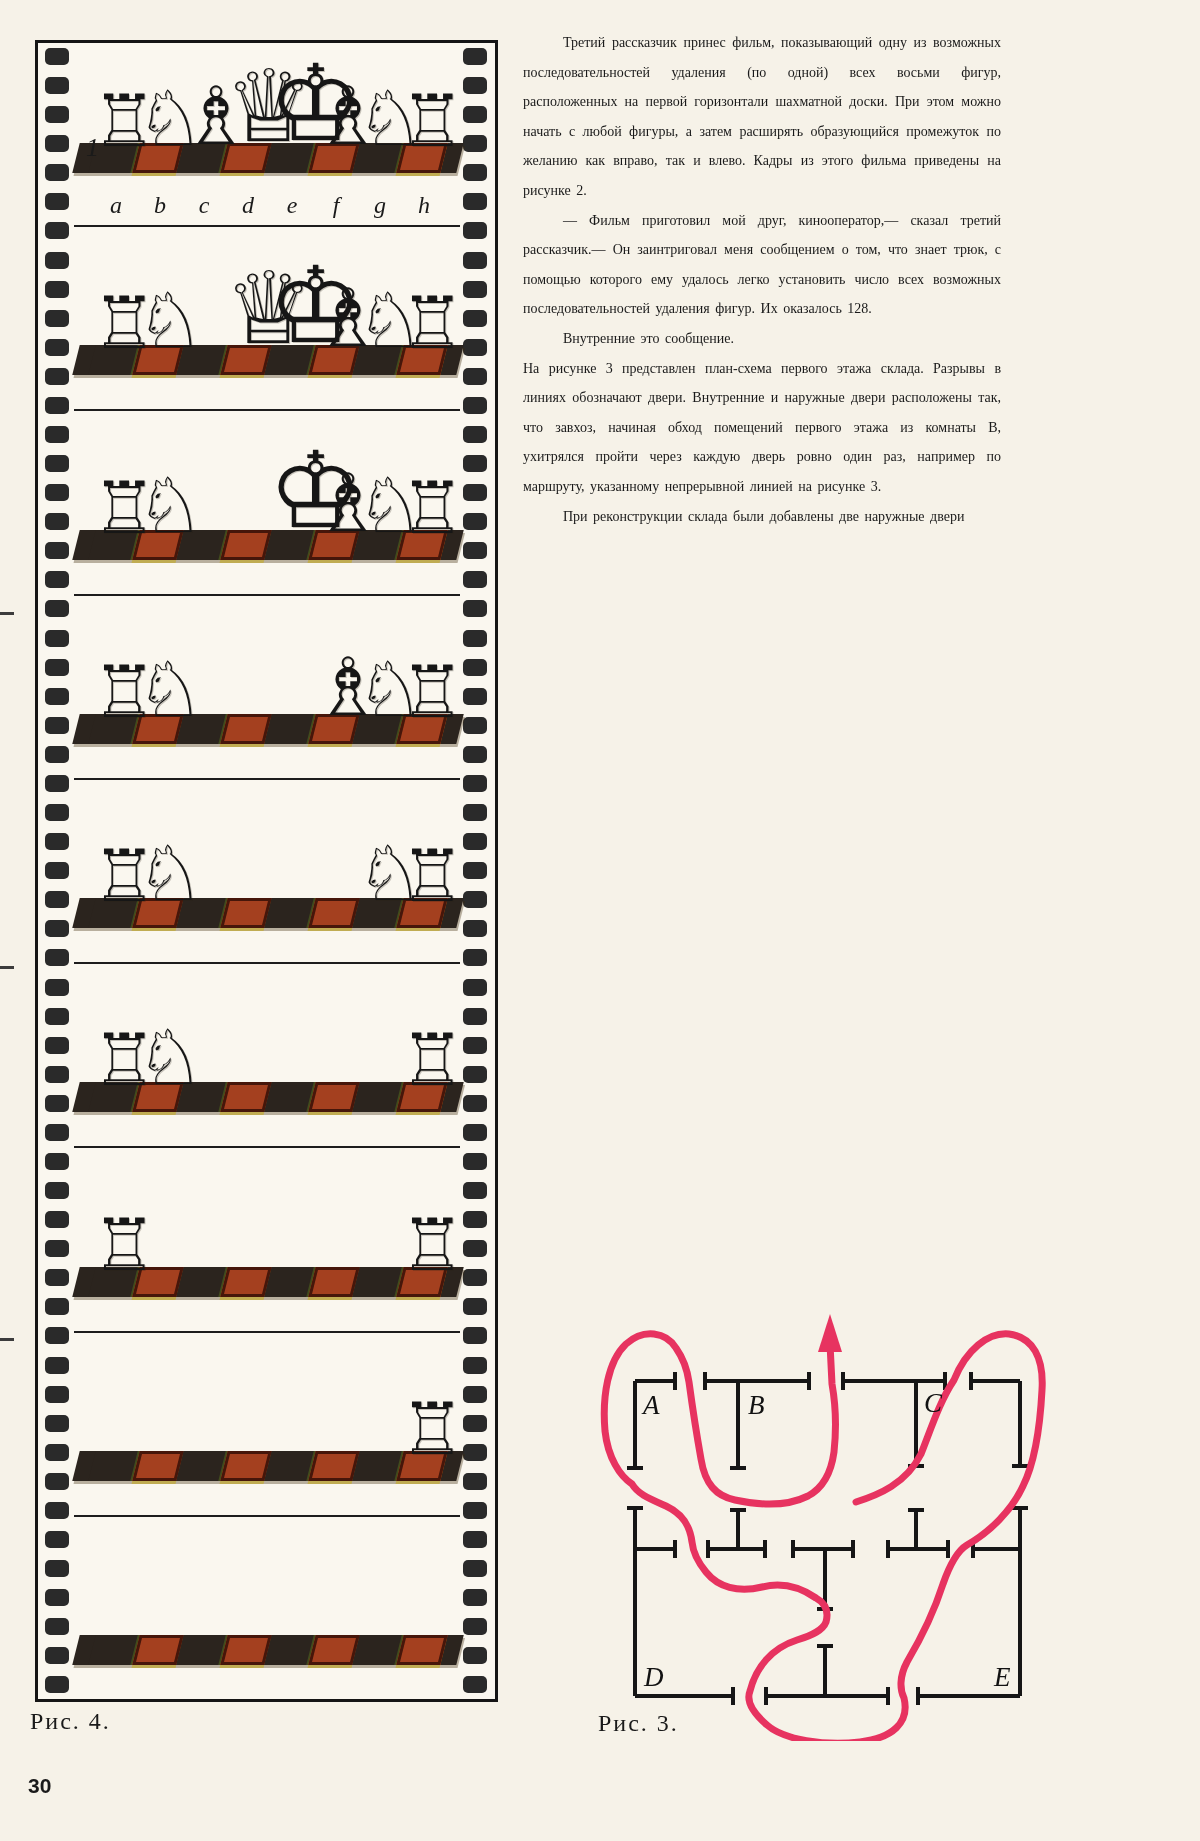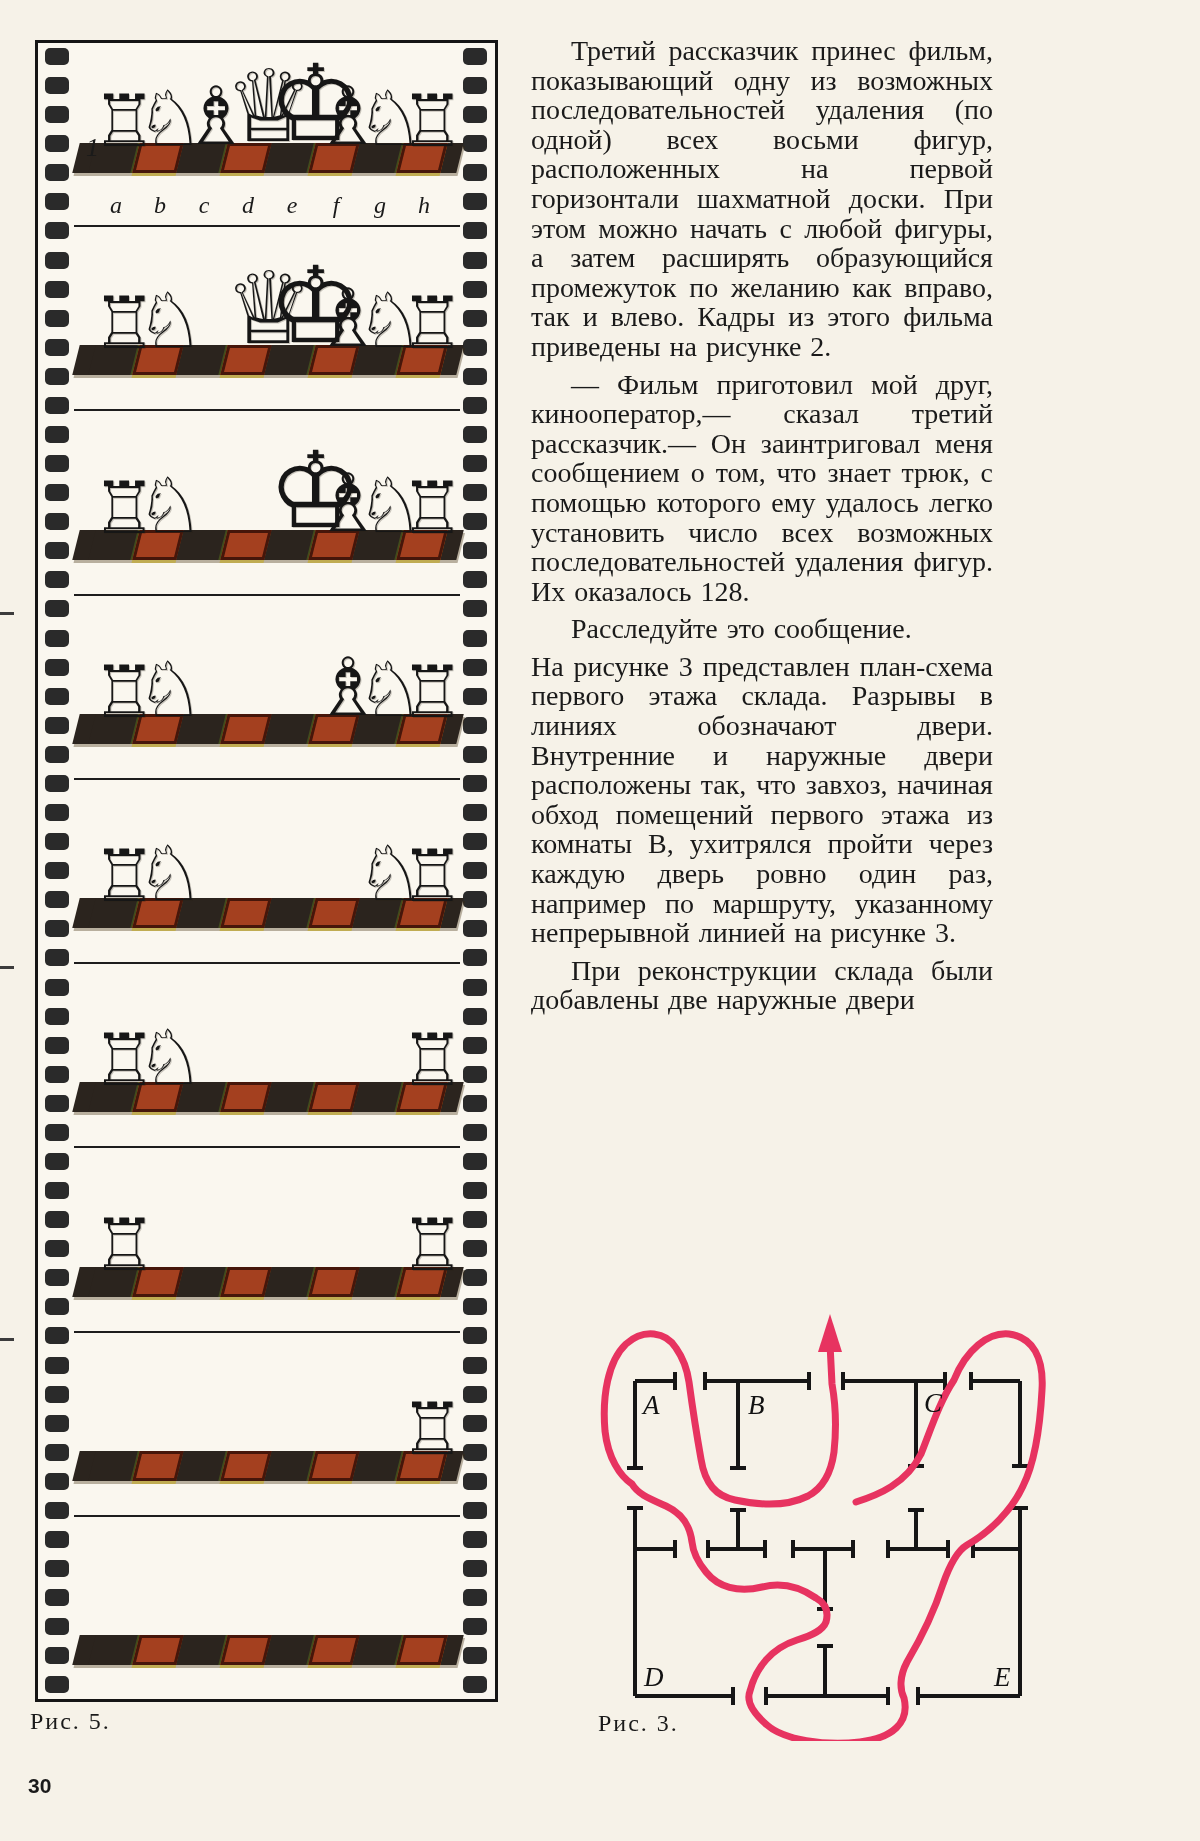--- a/index.html
+++ b/index.html
@@ -41,21 +41,21 @@
   }
   .frame.first .piece{bottom:68px;}
   .framenum{position:absolute;left:12px;bottom:62px;font:italic 26px "Liberation Serif",serif;}
   .letters{position:absolute;left:2px;bottom:6px;width:384px;height:28px;}
   .letters span{position:absolute;bottom:0;width:44px;text-align:center;font:italic 24px "Liberation Serif",serif;}
   
   .textcol{position:absolute;left:523px;top:28px;width:478px;}
   .sec-title{font-weight:bold;font-size:23px;margin:0 0 10px 0;letter-spacing:.3px;}
   .sec-title.second{margin-top:60px;}
   .textcol p{
-    margin:8px;font-size:28px;line-height:29.6px;text-align:justify;
+    margin:0;font-size:14px;line-height:29.6px;text-align:justify;
     word-spacing:2px;
   }
   .textcol p.indent{text-indent:40px;}
   
   .cap{position:absolute;font:24px "Liberation Serif",serif;letter-spacing:2px;}
   .cap.fig2{left:30px;top:1708px;}
   .cap.fig3{left:598px;top:1710px;}
   .pagenum{position:absolute;left:28px;top:1774px;font:bold 21px "Liberation Sans",sans-serif;}
   .margin-mark{position:absolute;left:0;width:14px;height:3px;background:#3c3c3c;}
   
@@ -339,21 +339,21 @@
           <div class="cell dark"></div>
           <div class="cell red"></div>
         </div>
       </div>
     </div>
 </div>
 
 <div class="textcol">
   <p class="indent">Третий рассказчик принес фильм, показывающий одну из возможных последовательностей удаления (по одной) всех восьми фигур, расположенных на первой горизонтали шахматной доски. При этом можно начать с любой фигуры, а затем расширять образующийся промежуток по желанию как вправо, так и влево. Кадры из этого фильма приведены на рисунке 2.</p>
   <p class="indent">— Фильм приготовил мой друг, кинооператор,— сказал третий рассказчик.— Он заинтриговал меня сообщением о том, что знает трюк, с помощью которого ему удалось легко установить число всех возможных последовательностей удаления фигур. Их оказалось 128.</p>
-  <p class="indent">Расследуйте это сообщение.</p>
+  <p class="indent">Внутренние это сообщение.</p>
   <p>На рисунке 3 представлен план-схема первого этажа склада. Разрывы в линиях обозначают двери. Внутренние и наружные двери расположены так, что завхоз, начиная обход помещений первого этажа из комнаты В, ухитрялся пройти через каждую дверь ровно один раз, например по маршруту, указанному непрерывной линией на рисунке 3.</p>
   <p class="indent">При реконструкции склада были добавлены две наружные двери</p>
 </div>
 
 <svg class="diagram" width="470" height="445" viewBox="0 0 470 445">
 
   <path d="M47 85H87 M117 85H221 M255 85H357 M383 85H432
            M47 85V172 M150 85V172 M328 85V170 M432 85V170
            M47 212V400 M432 212V400
            M47 253H87 M120 253H177 M205 253H265 M300 253H360 M385 253H432
@@ -380,18 +380,18 @@
            C170 209 198 211 220 200 C235 192 243 178 246 156 C249 128 247 105 244 88 L242 48" fill="none" stroke="#e73360" stroke-width="7" stroke-linecap="round" stroke-linejoin="round"></path>
   <polygon points="242,18 230,56 254,56" fill="#e73360"></polygon>
 
   <text x="55" y="118">A</text>
   <text x="160" y="118">B</text>
   <text x="336" y="116">C</text>
   <text x="56" y="390">D</text>
   <text x="406" y="390">E</text>
 </svg>
 
-<div class="cap fig2">Рис. 5.</div>
+<div class="cap fig2">Рис. 4.</div>
 <div class="cap fig3">Рис. 3.</div>
 <div class="pagenum">30</div>
 <div class="margin-mark" style="top:612px;"></div>
 <div class="margin-mark" style="top:966px;"></div>
 <div class="margin-mark" style="top:1338px;"></div>
 
 </body></html>

